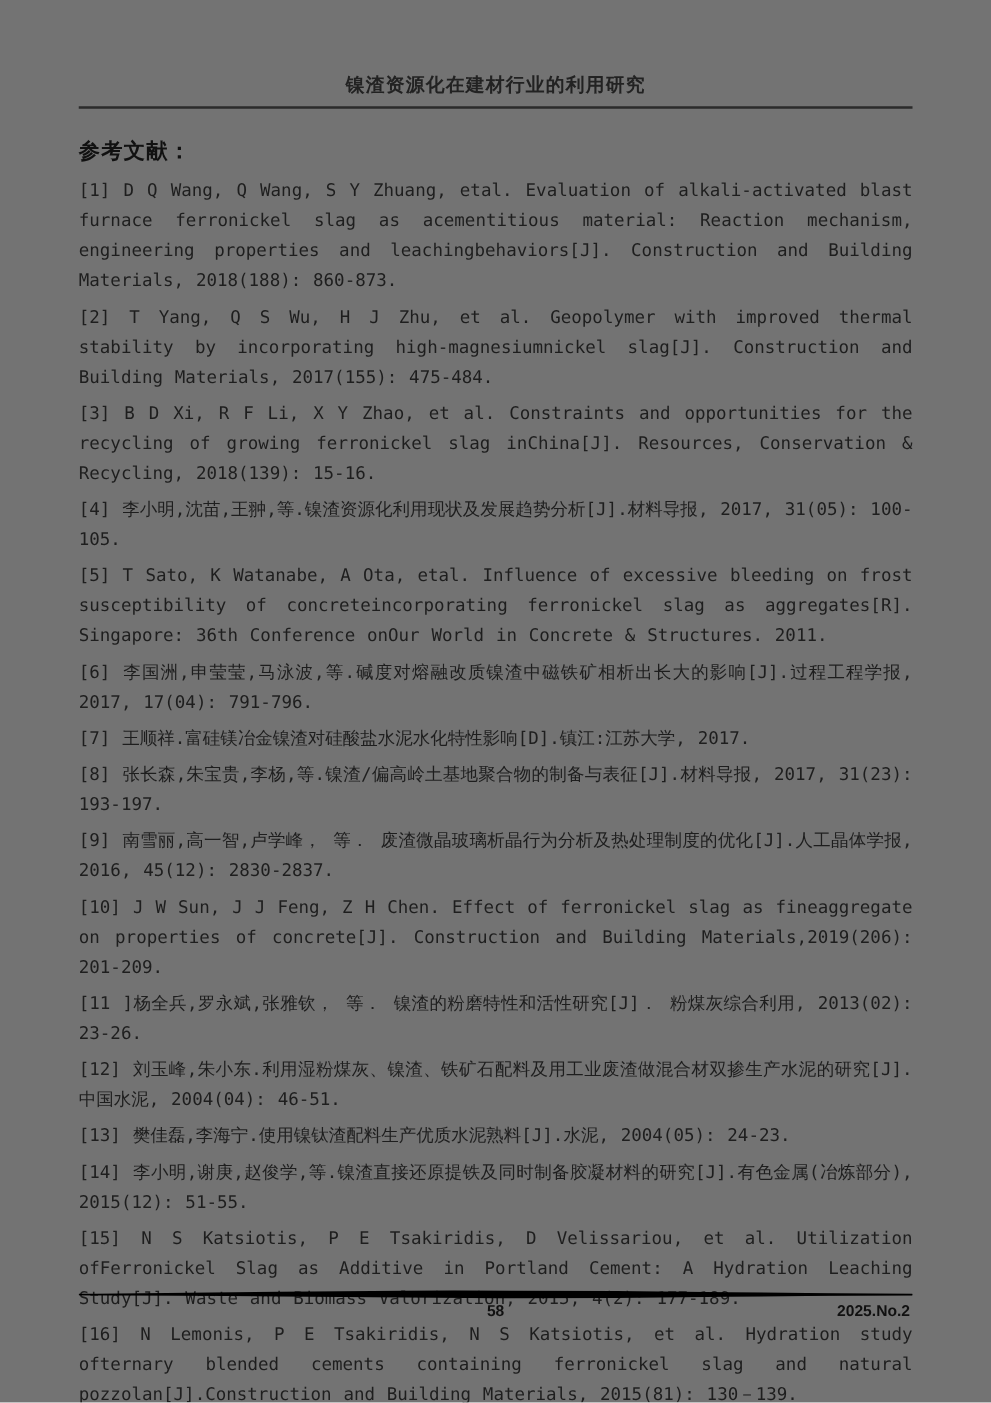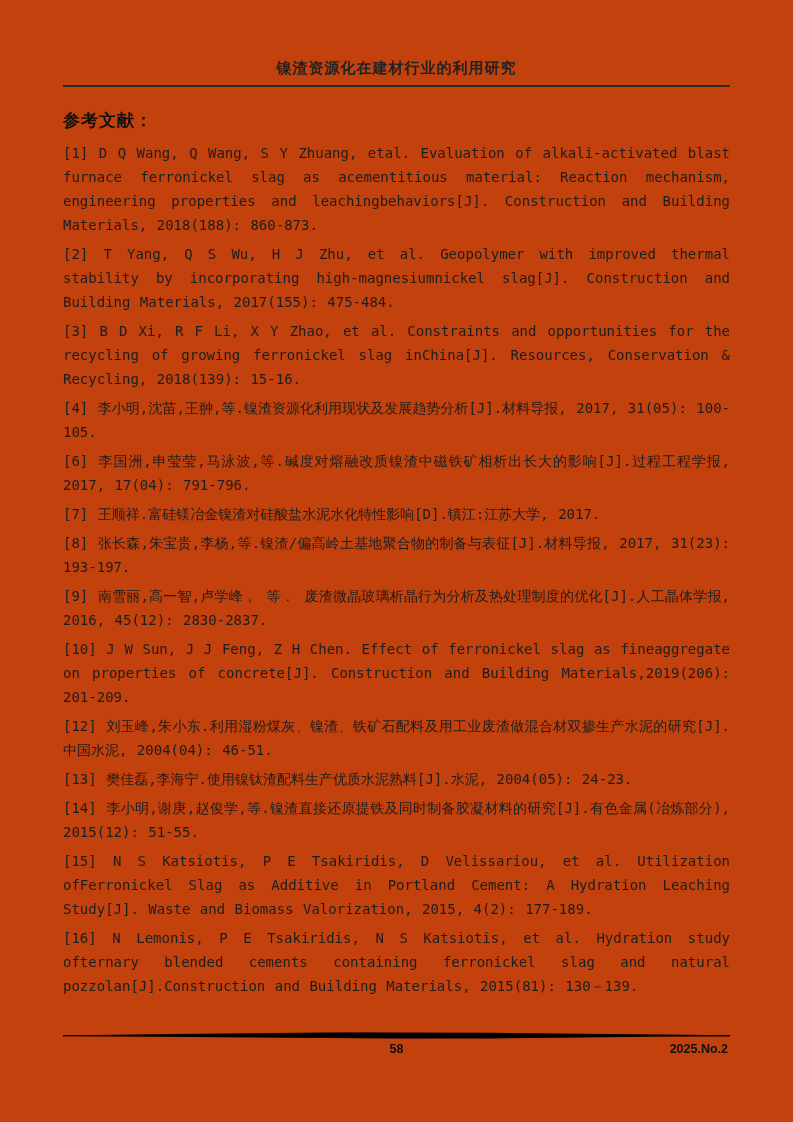--- a/index.html
+++ b/index.html
@@ -6,21 +6,21 @@
     margin: 0;
     padding: 0;
     background: #ffffff;
   }
   .page {
     position: relative;
     width: 793px;
     height: 1122px;
     box-sizing: border-box;
     padding: 58px 63px 0 63px;
-    background: #c2410c;
+    background: #737373;
     color: #1c1c1c;
     font-family: "DejaVu Sans Mono", "Liberation Mono", monospace;
     overflow: hidden;
   }
   .header-title {
     text-align: center;
     font-size: 15px;
     font-weight: 700;
     line-height: 20px;
     letter-spacing: 1px;
@@ -93,25 +93,27 @@
   </div>
 
   <h2 class="section-heading">参考文献：</h2>
 
   <ol class="ref-list">
 
   <li>[1] D Q Wang, Q Wang, S Y Zhuang, etal. Evaluation of alkali-activated blast furnace ferronickel slag as acementitious material: Reaction mechanism, engineering properties and leachingbehaviors[J]. Construction and Building Materials, 2018(188): 860-873.</li>
       <li>[2] T Yang, Q S Wu, H J Zhu, et al. Geopolymer with improved thermal stability by incorporating high-magnesiumnickel slag[J]. Construction and Building Materials, 2017(155): 475-484.</li>
       <li>[3] B D Xi, R F Li, X Y Zhao, et al. Constraints and opportunities for the recycling of growing ferronickel slag inChina[J]. Resources, Conservation &amp; Recycling, 2018(139): 15-16.</li>
       <li>[4] 李小明,沈苗,王翀,等.镍渣资源化利用现状及发展趋势分析[J].材料导报, 2017, 31(05): 100-105.</li>
+      <li>[5] T Sato, K Watanabe, A Ota, etal. Influence of excessive bleeding on frost susceptibility of concreteincorporating ferronickel slag as aggregates[R]. Singapore: 36th Conference onOur World in Concrete &amp; Structures. 2011.</li>
       <li>[6] 李国洲,申莹莹,马泳波,等.碱度对熔融改质镍渣中磁铁矿相析出长大的影响[J].过程工程学报, 2017, 17(04): 791-796.</li>
       <li>[7] 王顺祥.富硅镁冶金镍渣对硅酸盐水泥水化特性影响[D].镇江:江苏大学, 2017.</li>
       <li>[8] 张长森,朱宝贵,李杨,等.镍渣/偏高岭土基地聚合物的制备与表征[J].材料导报, 2017, 31(23): 193-197.</li>
       <li>[9] 南雪丽,高一智,卢学峰， 等． 废渣微晶玻璃析晶行为分析及热处理制度的优化[J].人工晶体学报, 2016, 45(12): 2830-2837.</li>
       <li>[10] J W Sun, J J Feng, Z H Chen. Effect of ferronickel slag as fineaggregate on properties of concrete[J]. Construction and Building Materials,2019(206): 201-209.</li>
+      <li>[11 ]杨全兵,罗永斌,张雅钦， 等． 镍渣的粉磨特性和活性研究[J]． 粉煤灰综合利用, 2013(02): 23-26.</li>
       <li>[12] 刘玉峰,朱小东.利用湿粉煤灰、镍渣、铁矿石配料及用工业废渣做混合材双掺生产水泥的研究[J].中国水泥, 2004(04): 46-51.</li>
       <li>[13] 樊佳磊,李海宁.使用镍钛渣配料生产优质水泥熟料[J].水泥, 2004(05): 24-23.</li>
       <li>[14] 李小明,谢庚,赵俊学,等.镍渣直接还原提铁及同时制备胶凝材料的研究[J].有色金属(冶炼部分), 2015(12): 51-55.</li>
       <li>[15] N S Katsiotis, P E Tsakiridis, D Velissariou, et al. Utilization ofFerronickel Slag as Additive in Portland Cement: A Hydration Leaching Study[J]. Waste and Biomass Valorization, 2015, 4(2): 177-189.</li>
       <li>[16] N Lemonis, P E Tsakiridis, N S Katsiotis, et al. Hydration study ofternary blended cements containing ferronickel slag and natural pozzolan[J].Construction and Building Materials, 2015(81): 130－139.</li>
     </ol>
 
   <div class="footer">
     <svg class="footer-bar-svg" viewBox="0 0 667 9" preserveAspectRatio="none" aria-hidden="true">
       <rect x="0" y="4" width="667" height="1.3" fill="#000"></rect>

